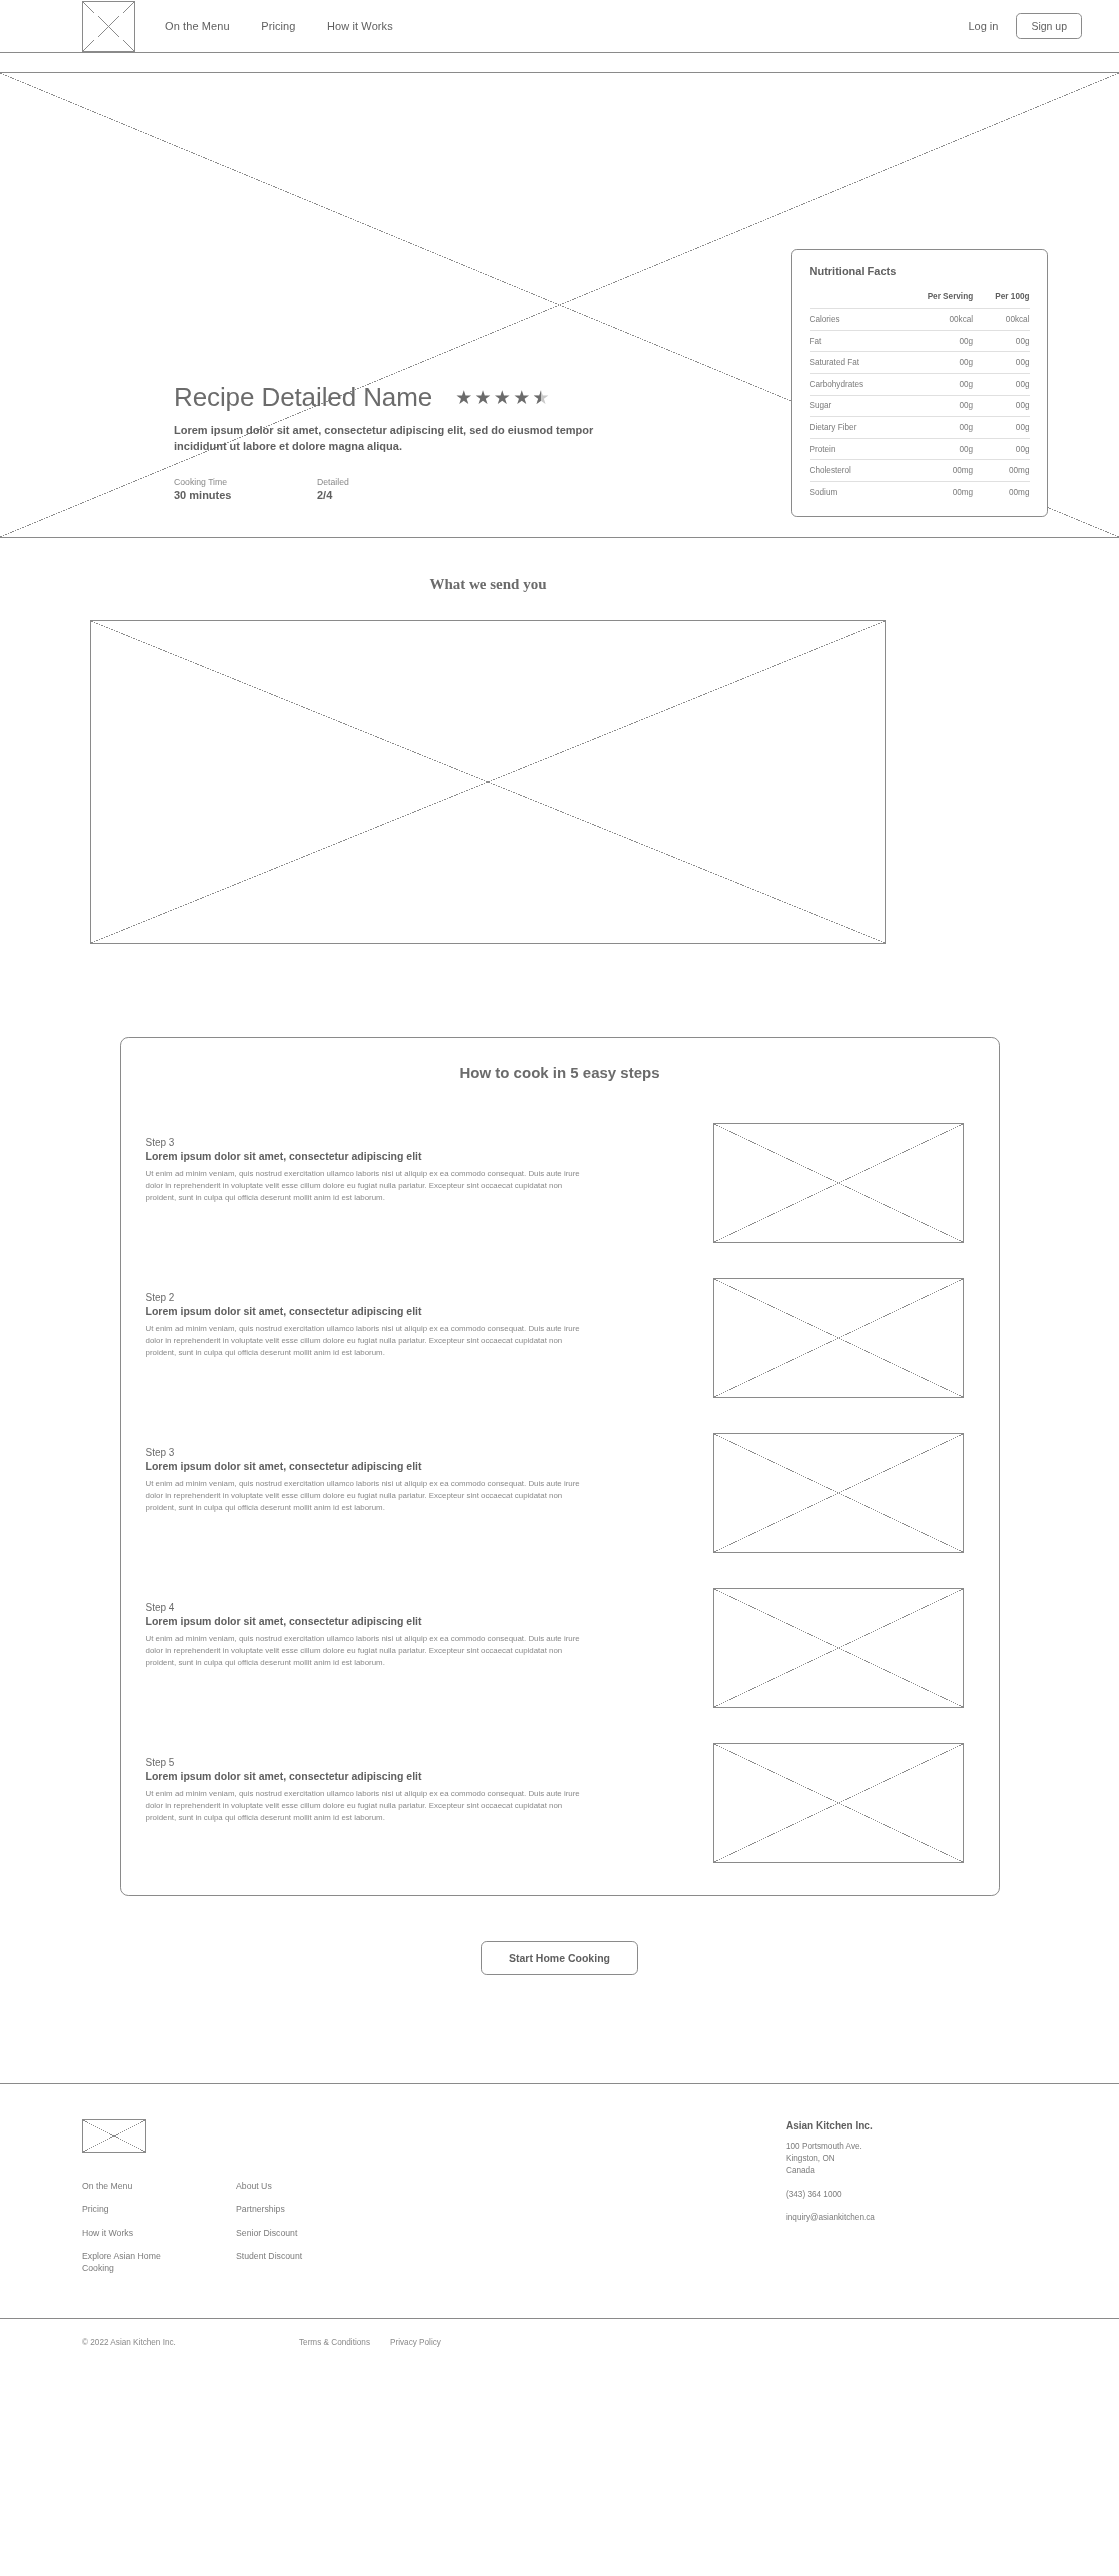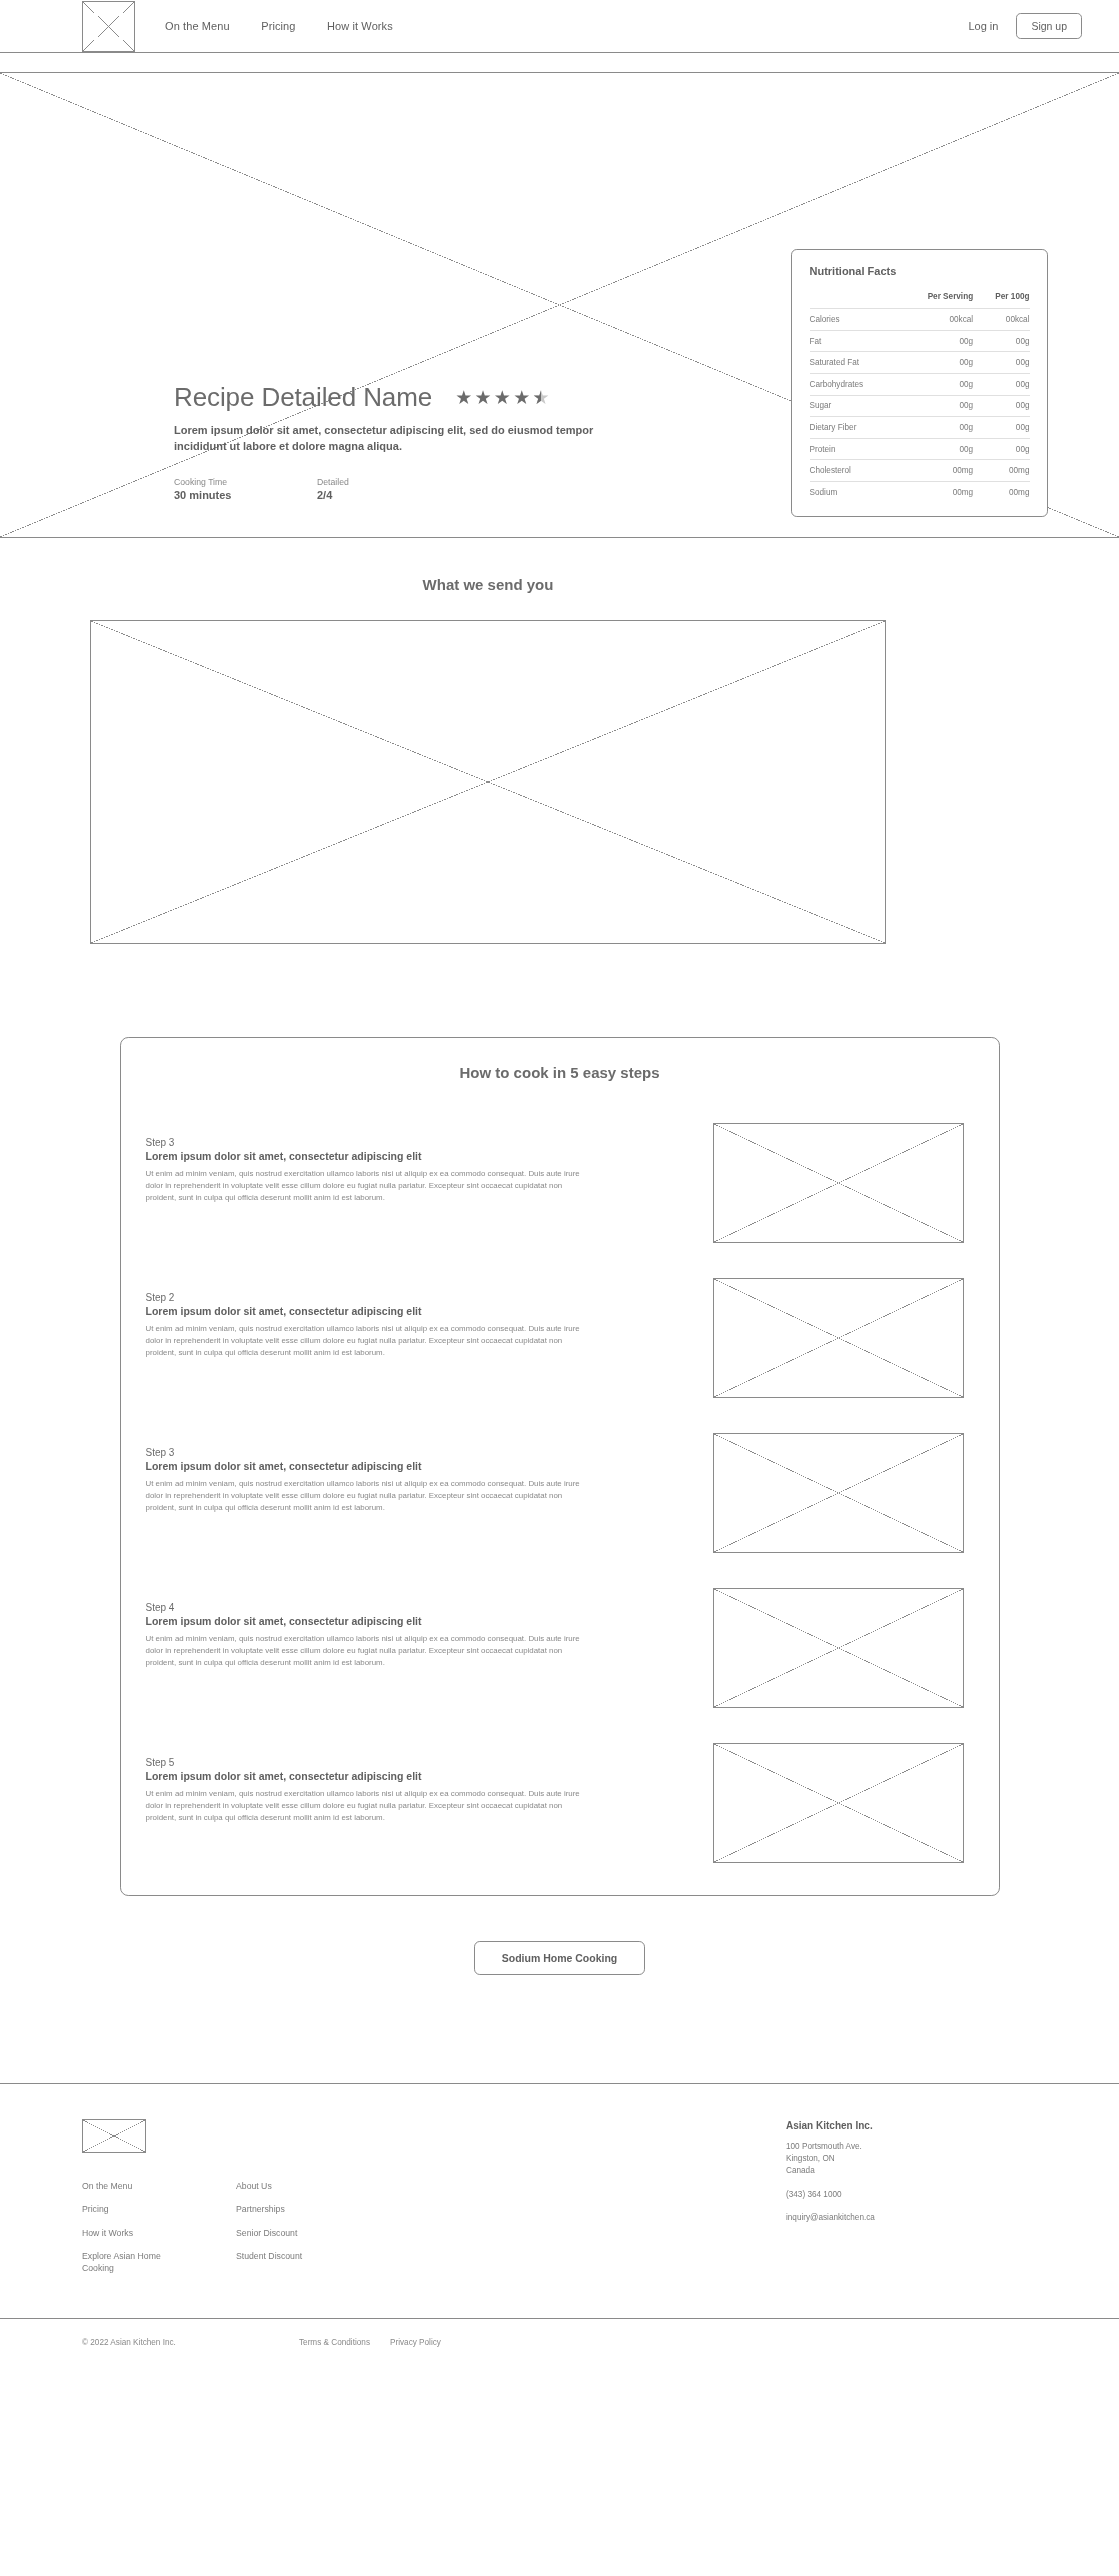--- a/index.html
+++ b/index.html
@@ -99,21 +99,21 @@
   }
   .nutri-table th:first-child { text-align:left; }
   .nutri-table td {
     font-size:8.2px; color:#7b7b7b; text-align:right;
     padding:5.8px 0; border-top:0.6px solid #e0e0e0;
   }
   .nutri-table td:first-child { text-align:left; }
   .nutri-table tr:first-child td { border-top:0.6px solid #e0e0e0; }
 
   
-  .send-section { width:976px; padding-top:38px; }
+  .send-section { width:976px; padding-top:38px;font-family:Liberation Serif, serif; }
   .send-title {
     text-align:center; font-size:15px; font-weight:bold;
     color:#6b6b6b; margin-bottom:27px;
   }
   .send-img { width:796px; height:324px; margin:0 auto; }
 
   
   .steps-card {
     width:880px; margin:93px auto 0 auto;
     border:0.6px solid #8a8a8a; border-radius:8.2px;
@@ -329,21 +329,21 @@
           <div class="step-label">Step 5</div>
           <div class="step-heading">Lorem ipsum dolor sit amet, consectetur adipiscing elit</div>
           <div class="step-body">Ut enim ad minim veniam, quis nostrud exercitation ullamco laboris nisi ut aliquip ex ea commodo consequat. Duis aute irure dolor in reprehenderit in voluptate velit esse cillum dolore eu fugiat nulla pariatur. Excepteur sint occaecat cupidatat non proident, sunt in culpa qui officia deserunt mollit anim id est laborum.</div>
         </div>
         <div class="step-img ph"></div>
       </div>
     </div>
 </section>
 
 <div class="cta-wrap">
-  <button class="cta-btn">Sodium Home Cooking</button>
+  <button class="cta-btn">Start Home Cooking</button>
 </div>
 
 <footer class="site-footer">
   <div class="footer-top">
     <div class="footer-left">
       <div class="footer-logo ph"></div>
       <div class="footer-cols">
         <div class="footer-col">
           <a class="footer-link">On the Menu</a>
           <a class="footer-link">Pricing</a>

